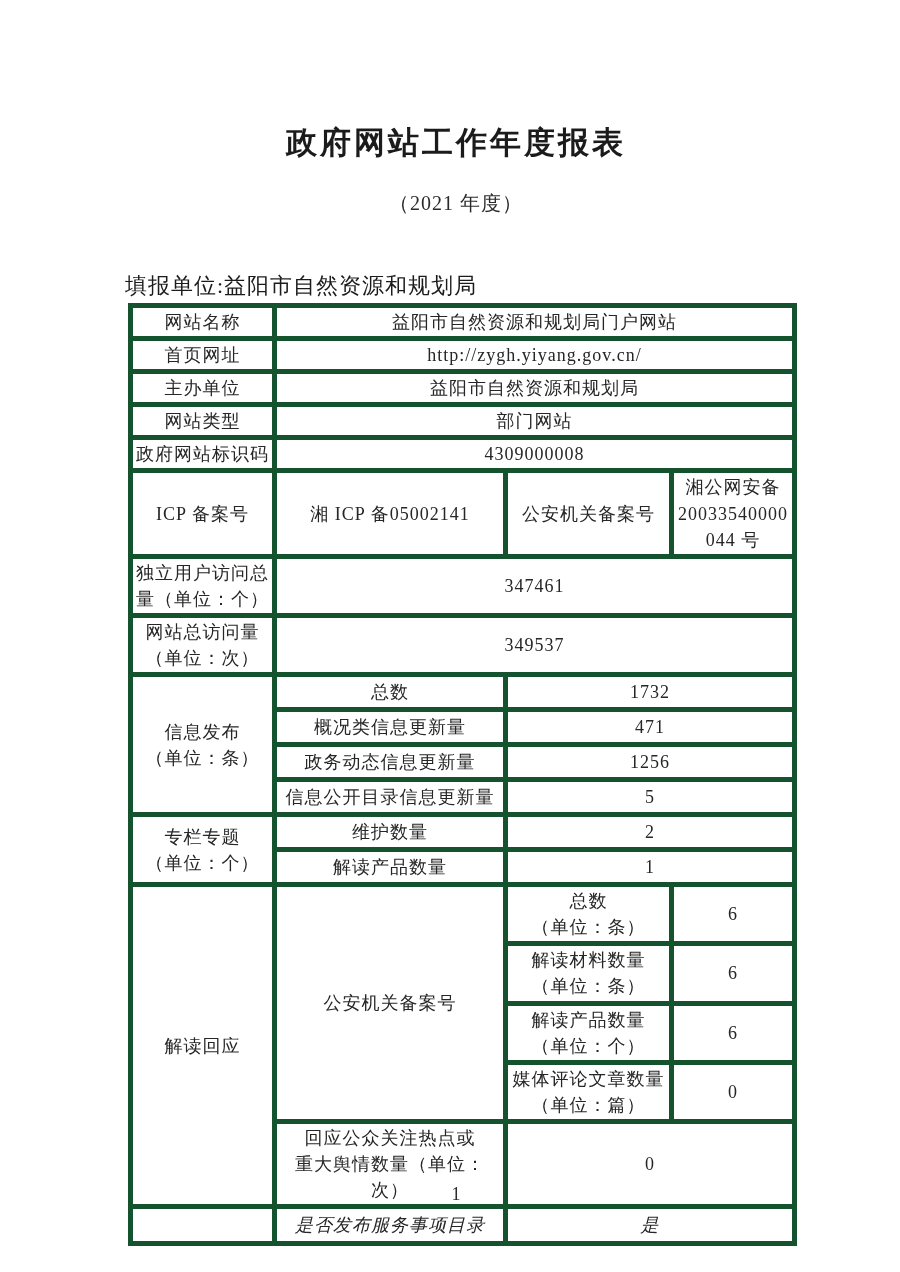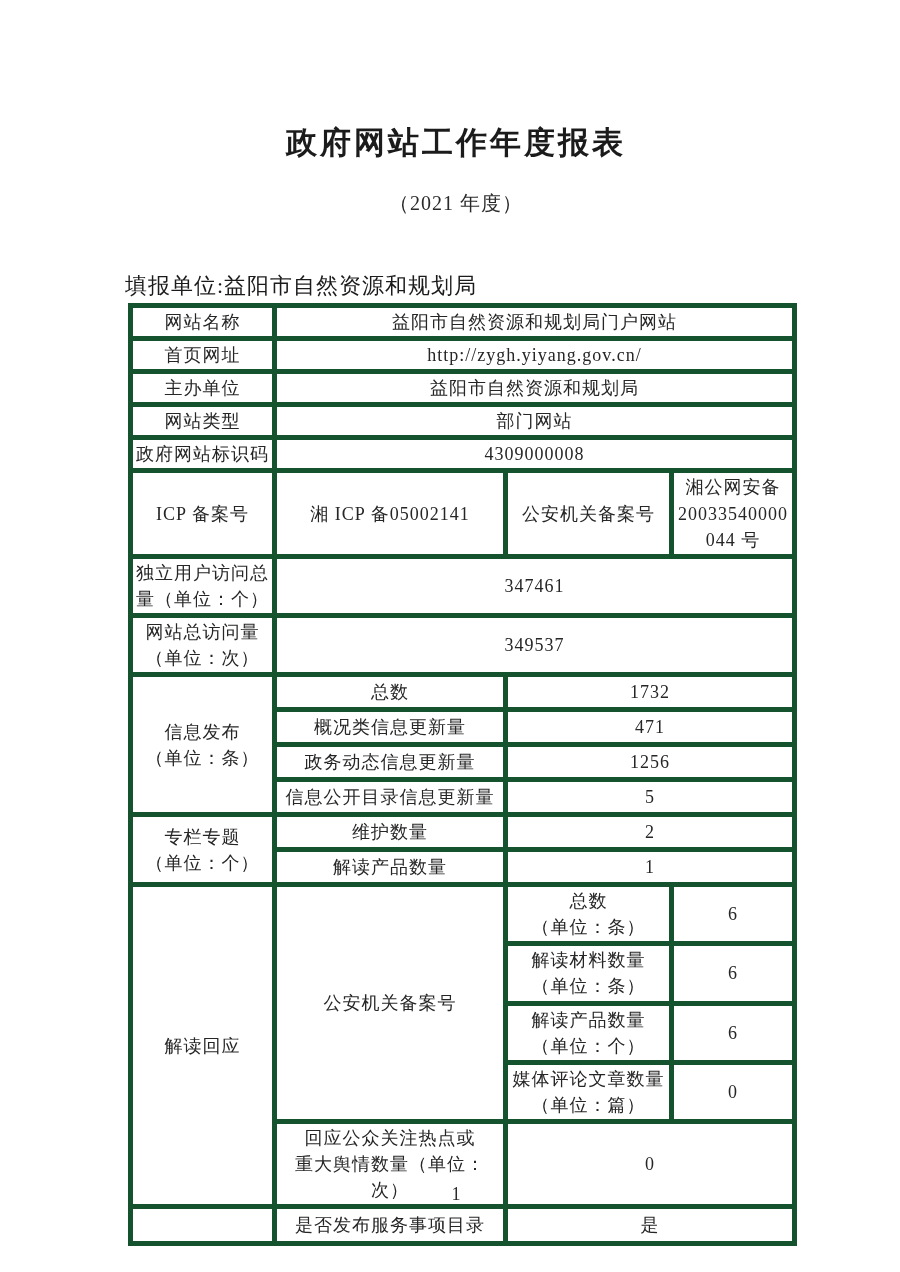--- a/index.html
+++ b/index.html
@@ -59,21 +59,21 @@
   }
   .pre{white-space:pre-line;}
   tr.r-basic{height:31.6px;}
   tr.r-icp{height:79px;}
   tr.r-visitors{height:53px;}
   tr.r-visits{height:52px;}
   tr.r-info{height:35px;}
   tr.r-special{height:35px;}
   tr.r-interp{height:53.25px;}
   tr.r-hotspot{height:80px;border-radius:29px;}
-  tr.r-service{height:37px;}
+  tr.r-service{height:37px;font-style:italic;}
   .page-number{
     position:absolute;
     top:1184px;left:0;width:912px;
     text-align:center;
     font-size:18px;
     color:#2a2a2a;
   }
 </style>
 </head>
 <body>

